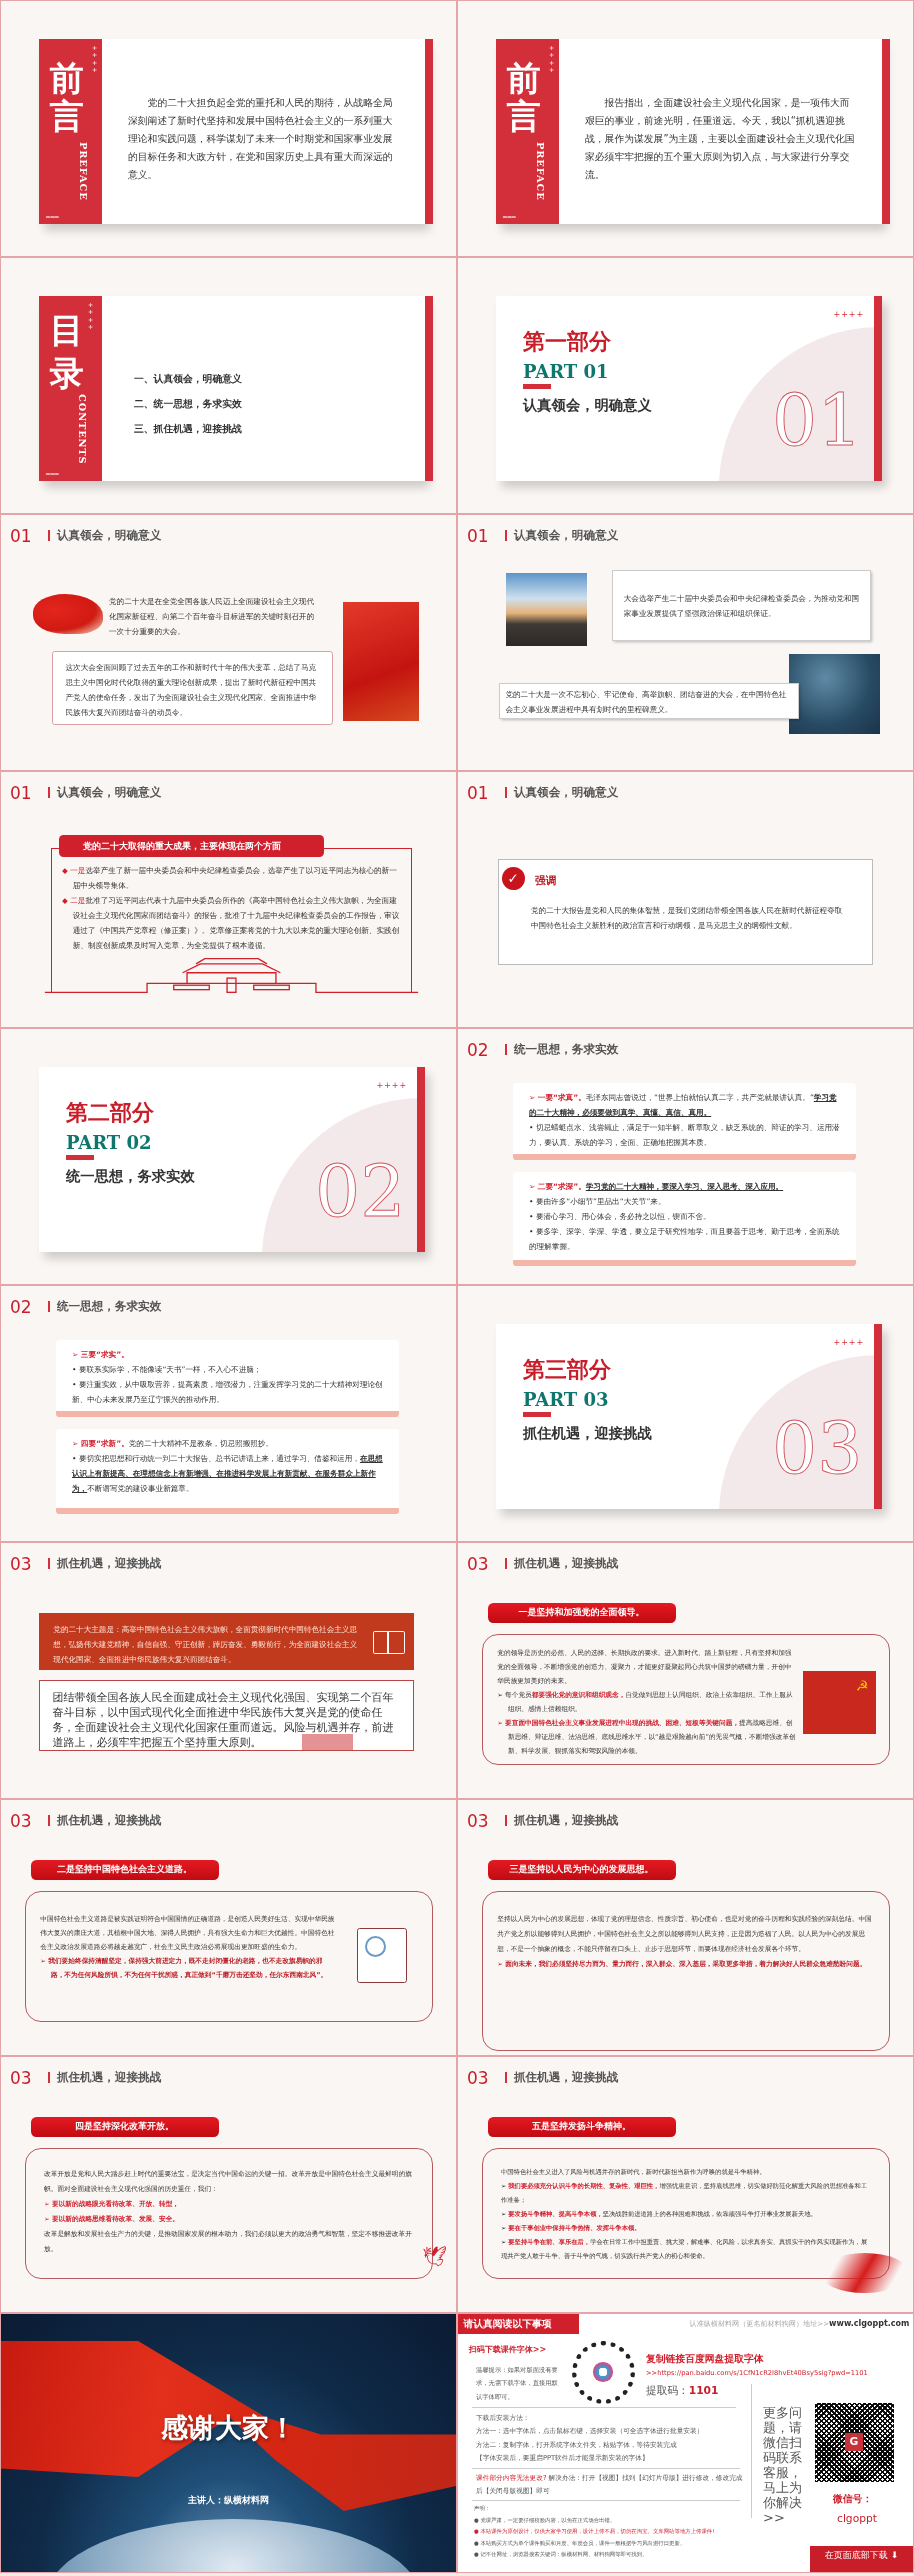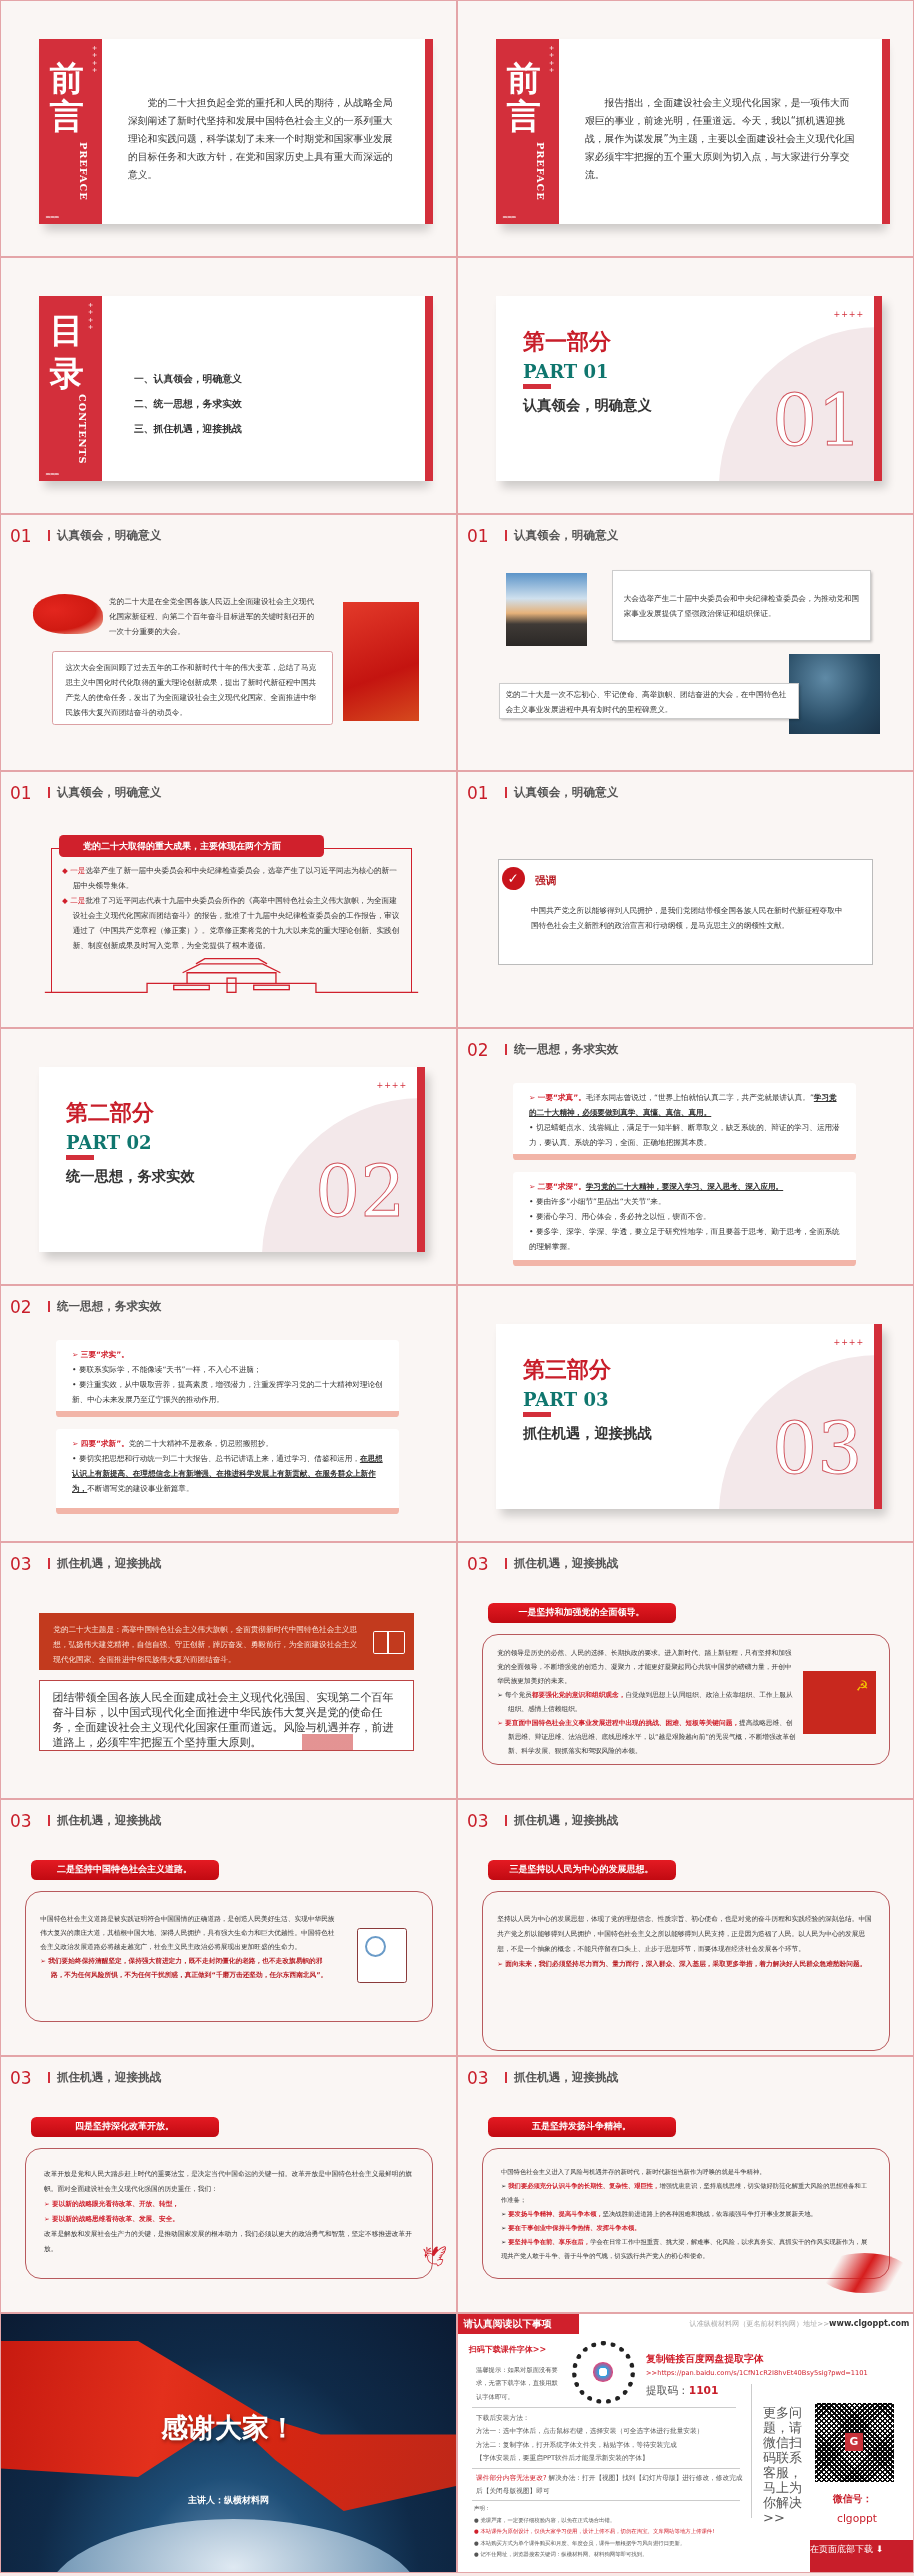--- a/index.html
+++ b/index.html
@@ -167,21 +167,21 @@
 
   <div class="slide">
     <div class="hdr">
       <span class="num">01</span>
       <span class="vbar"></span>
       <span class="title serif">认真领会，明确意义</span>
     </div>
     <div class="box" style="left:40px;top:87px;width:375px;height:106px;border:1.3px solid #bbb">
       <div style="position:absolute;left:2.7px;top:7.1px;width:23px;height:23px;border-radius:50%;background:#c8141c;color:#fff;font-size:13.4px;text-align:center;line-height:23px;font-weight:bold">✓</div>
       <div class="serif dred" style="position:absolute;left:36px;top:14.3px;font-size:10.7px;font-weight:bold">强调</div>
-      <div class="txt" style="position:absolute;left:32px;top:43px;width:317px;font-size:7.6px">中国共产党之所以能够得到人民拥护，是我们党团结带领全国各族人民在新时代新征程夺取中国特色社会主义新胜利的政治宣言和行动纲领，是马克思主义的纲领性文献。</div>
+      <div class="txt" style="position:absolute;left:32px;top:43px;width:317px;font-size:7.6px">党的二十大报告是党和人民的集体智慧，是我们党团结带领全国各族人民在新时代新征程夺取中国特色社会主义新胜利的政治宣言和行动纲领，是马克思主义的纲领性文献。</div>
     </div>
   </div>
 
   <div class="slide">
     <div class="pcard">
       <div class="arc"></div>
       <div class="plus4">++++</div>
       <div class="pt serif">第二部分</div>
       <div class="pn serif">PART 02</div>
       <div class="pbar"></div>
@@ -383,17 +383,17 @@
       <div>● <span>本站购买方式为单个课件购买和月度、年度会员，课件一般根据学习风向进行日更新。</span></div>
       <div>● <span>记不住网址，浏览器搜索关键词：纵横材料网、材料狗网等即可找到。</span></div>
     </div>
     <div style="position:absolute;left:293px;top:70px;width:0.9px;height:134px;background:#ccc"></div>
     <div style="position:absolute;left:305px;top:91px;width:39px;font-size:13px;line-height:15px;color:#555">更多问题，请微信扫码联系客服，马上为你解决&gt;&gt;</div>
     <div class="qr" style="left:357px;top:89px;width:79px;height:79px">
         <div style="position:absolute;left:30px;top:30px;width:18px;height:18px;background:#c8323a;color:#fff;font-size:10.7px;text-align:center;line-height:18px;font-weight:bold">G</div>
       </div>
     <div style="position:absolute;left:375px;top:179px;color:#c81e2a;font-size:9.8px;font-weight:bold">微信号：</div>
     <div style="position:absolute;left:379px;top:198px;color:#c81e2a;font-size:10.7px;font-weight:normal">clgoppt</div>
-    <div style="position:absolute;right:0;bottom:0;width:103px;height:32px;background:#c81e2a;color:#fff;font-size:9px;line-height:18px;">在页面底部下载 ⬇</div>
+    <div style="position:absolute;right:0;bottom:0;width:103px;height:26px;background:#c81e2a;color:#fff;font-size:9px;line-height:18px;text-align:center">在页面底部下载 ⬇</div>
   </div>
 
 </div>
 
 
 </body></html>

